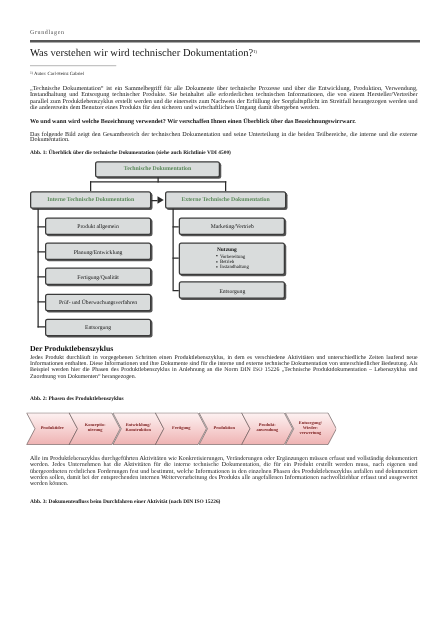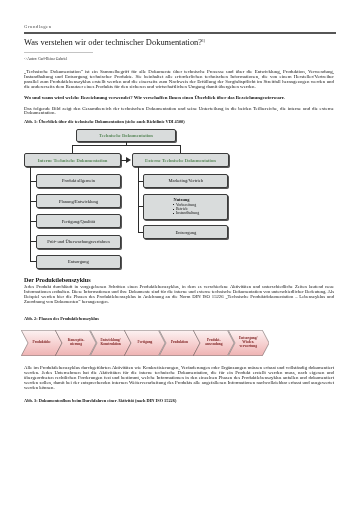--- a/index.html
+++ b/index.html
@@ -45,21 +45,21 @@
            text-align:center;font-size:3.5px;font-weight:bold;color:#7d1f1f;line-height:3.9px;}
 </style>
 </head>
 <body>
 
 <div class="page">
   <div class="content">
 
     <div class="hdr">Grundlagen</div>
     <div class="rule"></div>
-    <h1 class="title"><span>Was verstehen wir oder technischer Dokumentation?</span><sup>1)</sup></h1>
+    <h1 class="title"><span>Was verstehen wir wird technischer Dokumentation?</span><sup>1)</sup></h1>
     <div class="fnrule"></div>
     <div class="fnote"><sup>1)</sup> <span>Autor: Carl-Heinz Gabriel</span></div>
 
     <p class="body" style="top:70.3px;">„Technische Dokumentation“ ist ein Sammelbegriff für alle Dokumente über technische Prozesse und über die Entwicklung, Produktion, Verwendung, Instandhaltung und Entsorgung technischer Produkte. Sie beinhaltet alle erforderlichen technischen Informationen, die von einem Hersteller/Vertreiber parallel zum Produktlebenszyklus erstellt werden und die einerseits zum Nachweis der Erfüllung der Sorgfaltspflicht im Streitfall herangezogen werden und die andererseits dem Benutzer eines Produkts für den sicheren und wirtschaftlichen Umgang damit übergeben werden.</p>
     <p class="body b" style="top:96.2px;">Wo und wann wird welche Bezeichnung verwendet? Wir verschaffen Ihnen einen Überblick über das Bezeichnungswirrwarr.</p>
     <p class="body" style="top:106.6px;font-size:4.9px;">Das folgende Bild zeigt den Gesamtbereich der technischen Dokumentation und seine Unterteilung in die beiden Teilbereiche, die interne und die externe Dokumentation.</p>
     <div class="cap" style="top:120.0px;">Abb. 1: Überblick über die technische Dokumentation (siehe auch Richtlinie VDI 4500)</div>
 
     <div class="fig1" id="fig1">
         <div class="fbox grn" style="left: 52px; top: 128.5px; width: 100px; height: 13.3px;">Technische Dokumentation</div>

